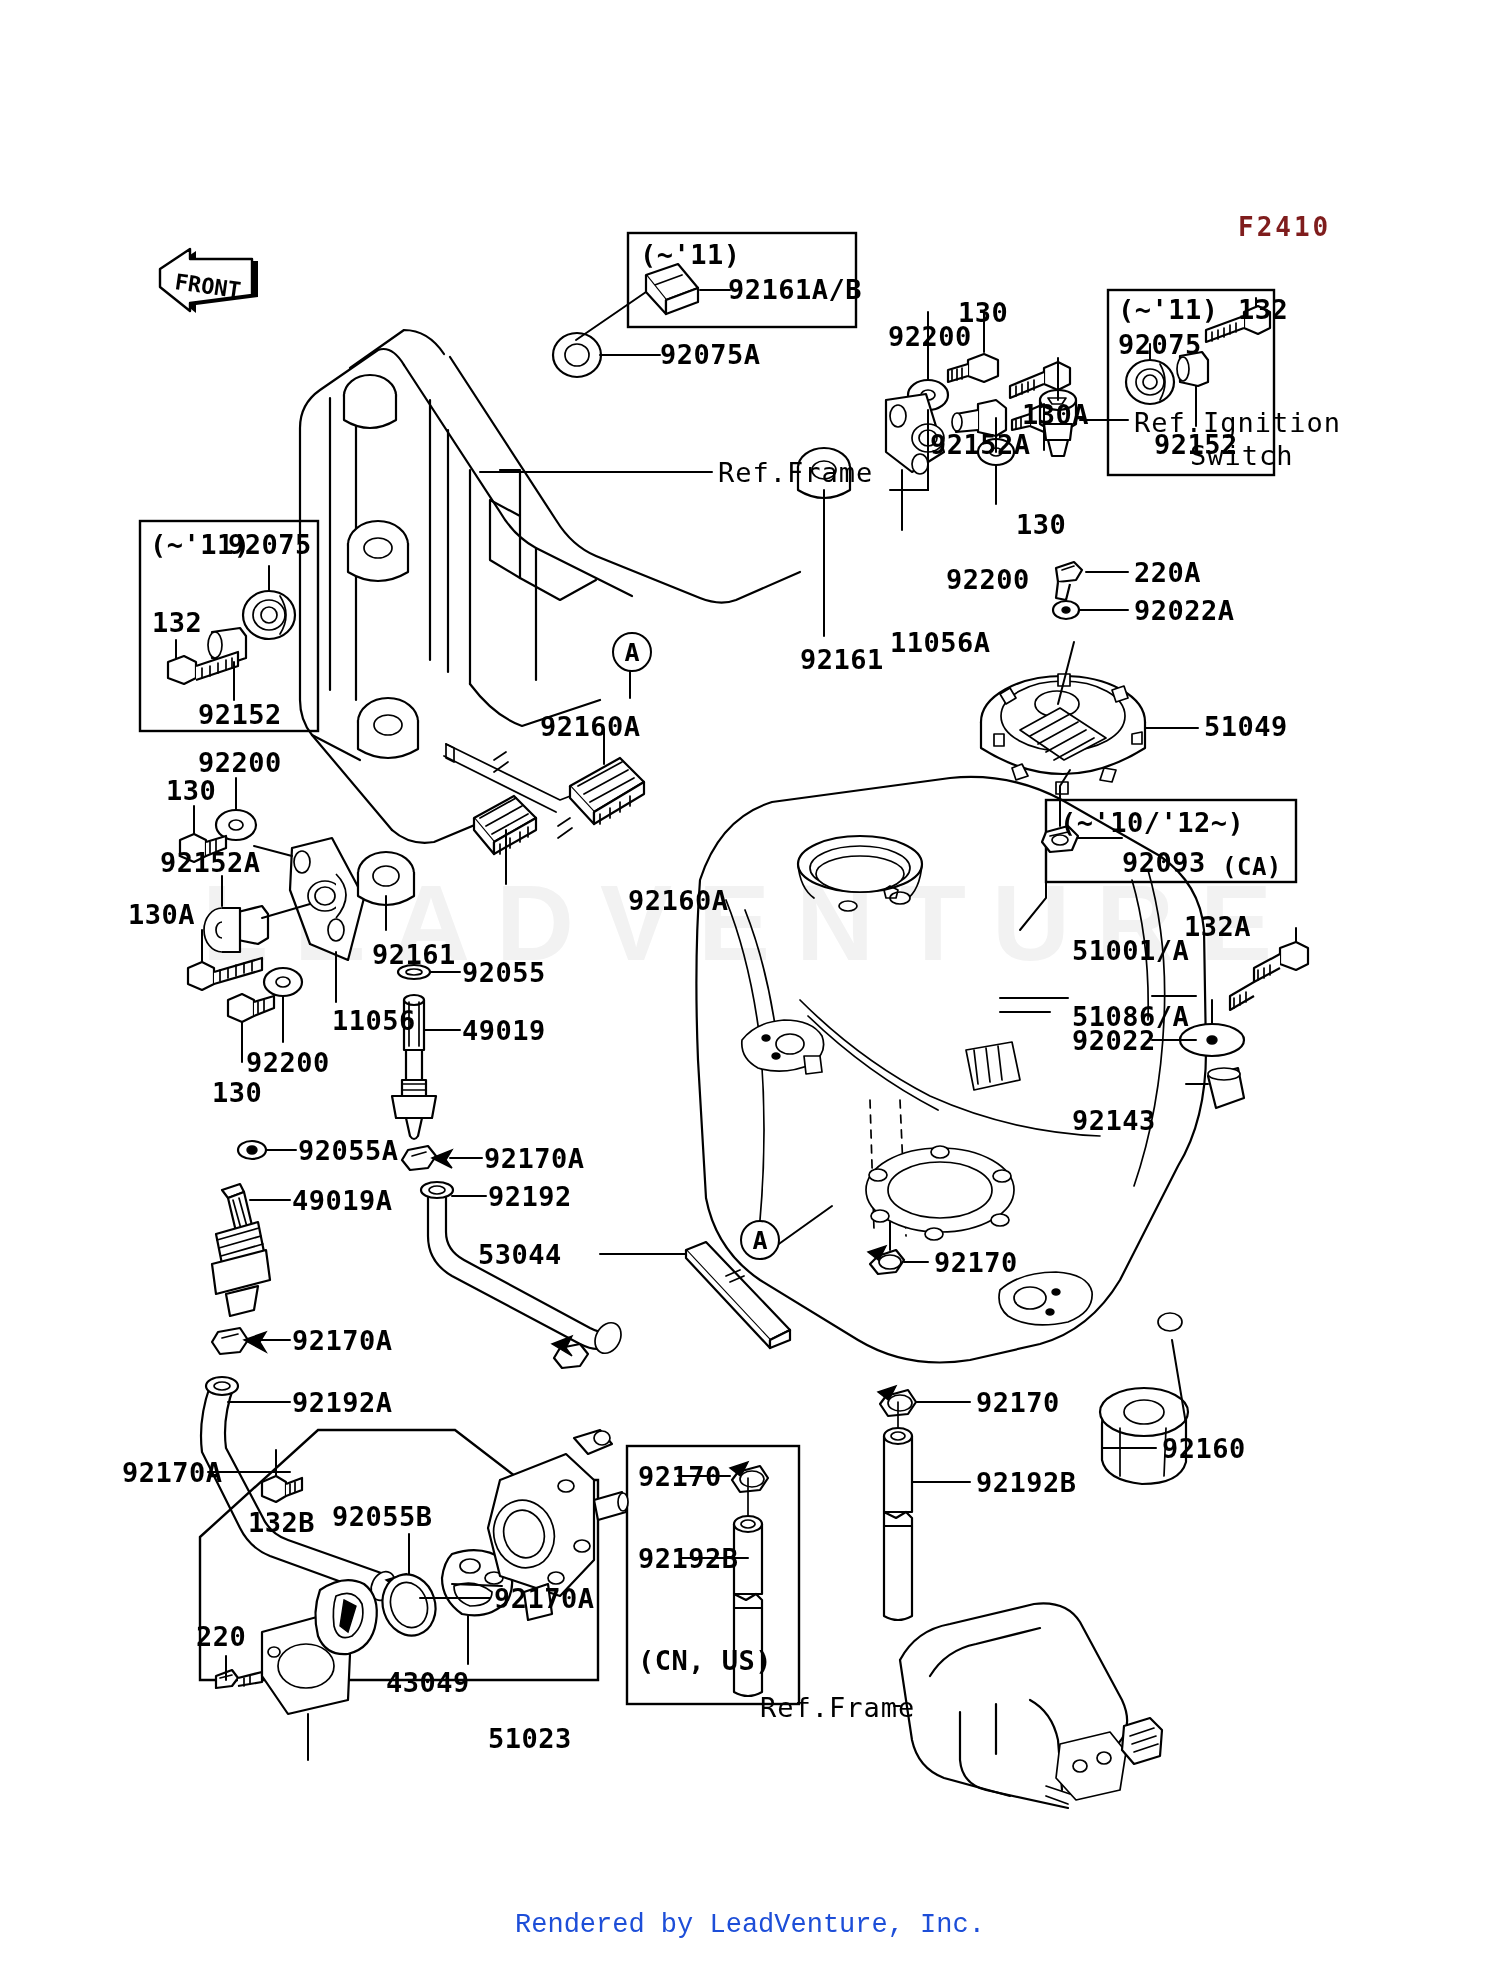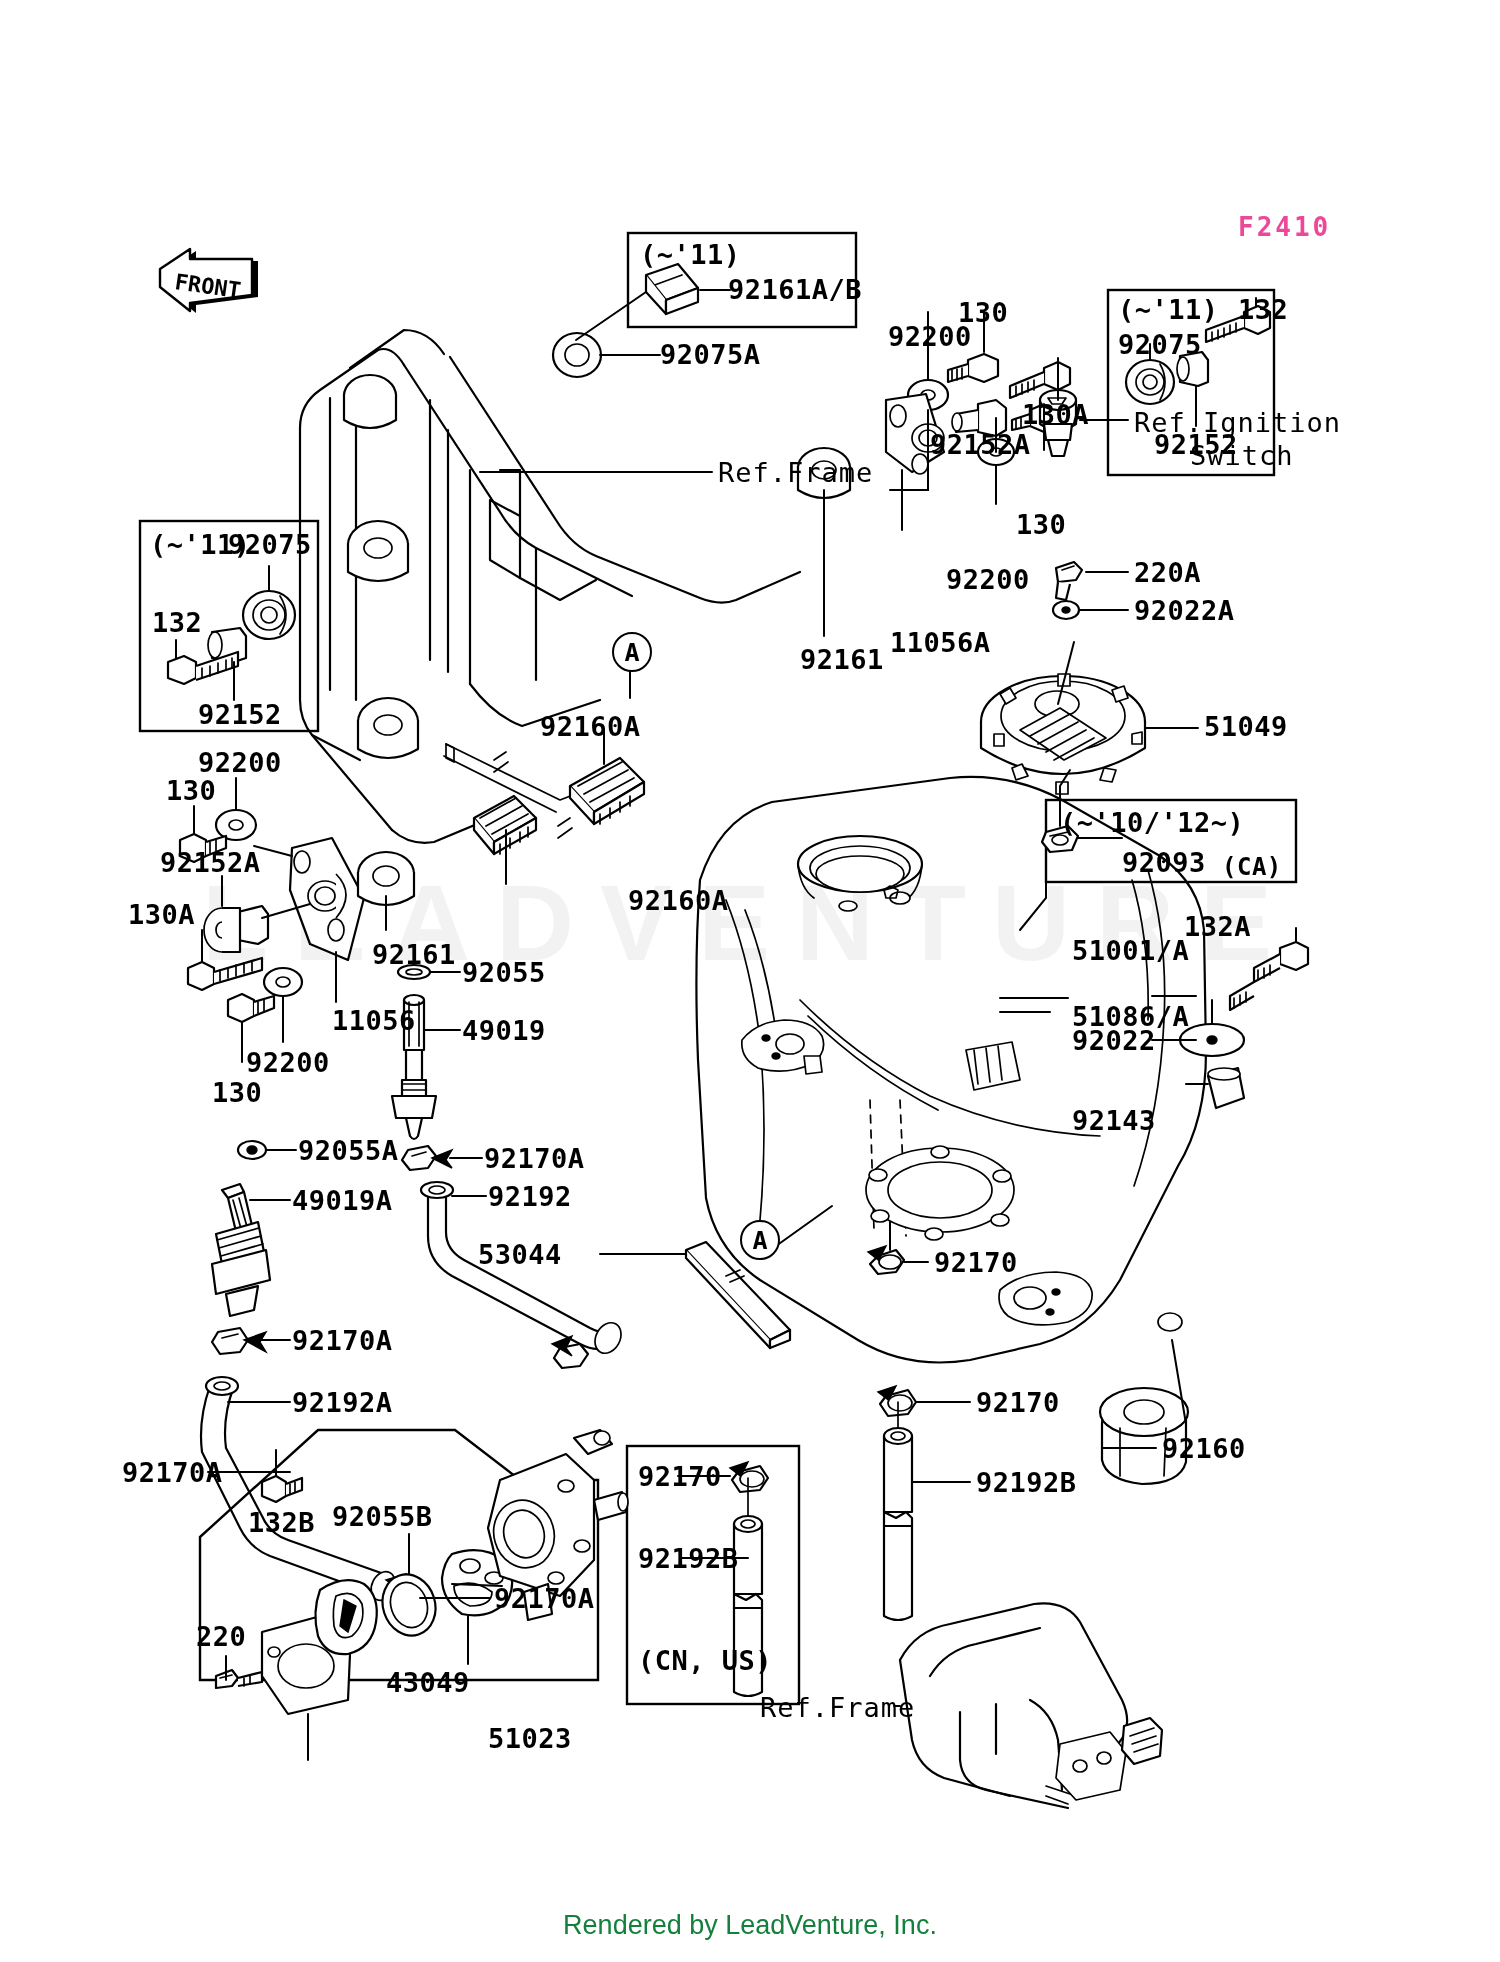--- a/index.html
+++ b/index.html
@@ -61,32 +61,32 @@
     white-space:nowrap;
     color:#000;
   }
   .code{
     position:absolute;
     z-index:3;
     font-family:"DejaVu Sans Mono","Liberation Mono",monospace;
     font-weight:700;
     font-size:26px;
     letter-spacing:3px;
-    color:#ec4899;
+    color:#7f1d1d;
   }
   .footer{
     position:absolute;
     left:0; top:1910px;
     width:1500px;
     text-align:center;
     z-index:3;
-    font-family:Liberation Sans, sans-serif;
+    font-family:Liberation Mono, monospace;
     font-weight:400;
     font-size:27px;
-    color:#15803d;
+    color:#1d4ed8;
   }
   
   #front-arrow{position:absolute;left:158px;top:245px;z-index:3;}
   
   .callout{
     position:absolute;z-index:3;
     width:36px;height:36px;border:2.4px solid #000;border-radius:50%;
     display:flex;align-items:center;justify-content:center;
     background:#fff;
     font-family:"DejaVu Sans Mono","Liberation Mono",monospace;

